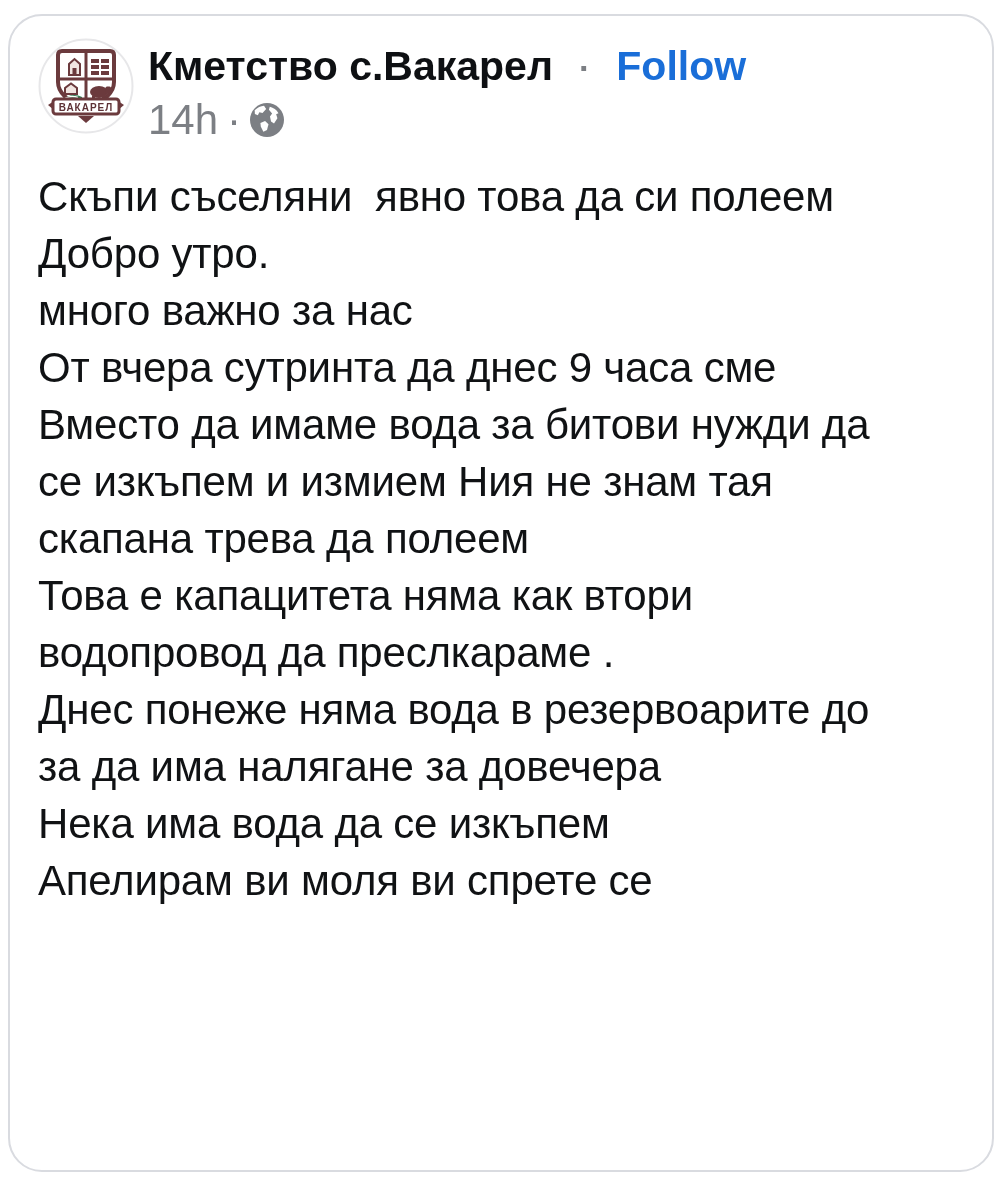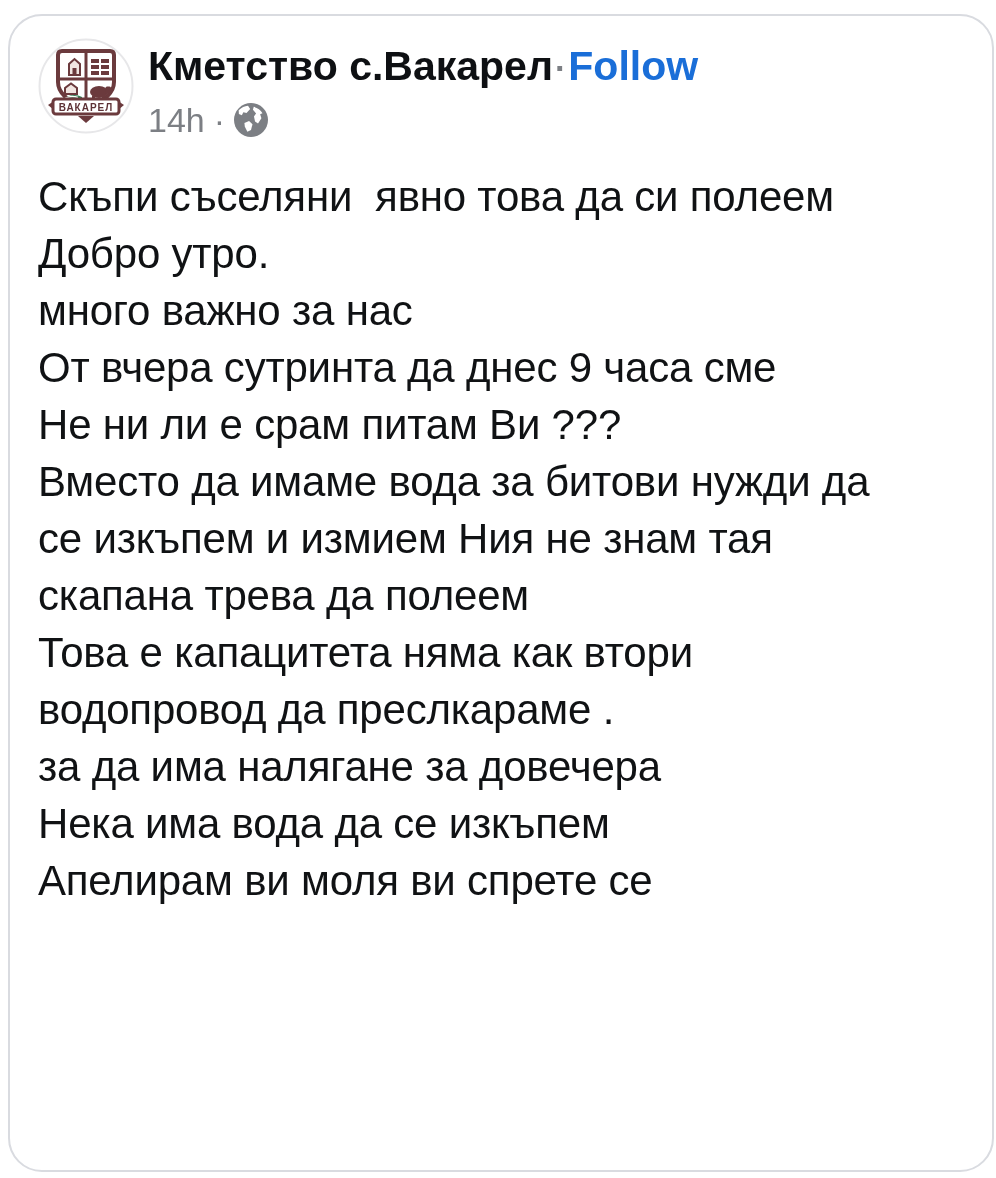--- a/index.html
+++ b/index.html
@@ -29,21 +29,21 @@
   }
   .avatar-wrap svg { display: block; }
   .header-info {
     margin-left: 14px;
     padding-top: 4px;
     min-width: 0;
   }
   .name-row {
     display: flex;
     align-items: baseline;
-    gap: 2px;
+    gap: 26px;
     font-size: 41px;
     line-height: 48px;
     white-space: nowrap;
   }
   .page-name {
     font-weight: bold;
     color: #0e1013;
     cursor: pointer;
   }
   .name-sep {
@@ -54,21 +54,21 @@
   .follow-link {
     color: #1a6ed8;
     font-weight: bold;
     cursor: pointer;
   }
   .meta-row {
     display: flex;
     align-items: center;
     gap: 9px;
     margin-top: 9px;
-    font-size: 34px;
+    font-size: 42px;
     line-height: 38px;
     color: #7c7f84;
   }
   .timestamp { cursor: pointer; }
   .globe { width: 34px; height: 34px; display: block; }
   .post-text {
     margin-top: 29px;
     padding: 0 28px;
     font-size: 42px;
     line-height: 57px;
@@ -139,24 +139,24 @@
       </div>
     </div>
 
   </div>
 
   <div class="post-text">
       <div class="post-line">Скъпи съселяни  явно това да си полеем</div>
       <div class="post-line">Добро утро.</div>
       <div class="post-line">много важно за нас</div>
       <div class="post-line">От вчера сутринта да днес 9 часа сме</div>
-      <div class="post-line">Не ни ли е срам питам Ви ???</div>
       <div class="post-line">Вместо да имаме вода за битови нужди да</div>
       <div class="post-line">се изкъпем и измием Ния не знам тая</div>
       <div class="post-line">скапана трева да полеем</div>
       <div class="post-line">Това е капацитета няма как втори</div>
       <div class="post-line">водопровод да преслкараме .</div>
+      <div class="post-line">Днес понеже няма вода в резервоарите до</div>
       <div class="post-line">за да има налягане за довечера</div>
       <div class="post-line">Нека има вода да се изкъпем</div>
       <div class="post-line">Апелирам ви моля ви спрете се</div>
     </div>
 
 </div>
 
 </body></html>

